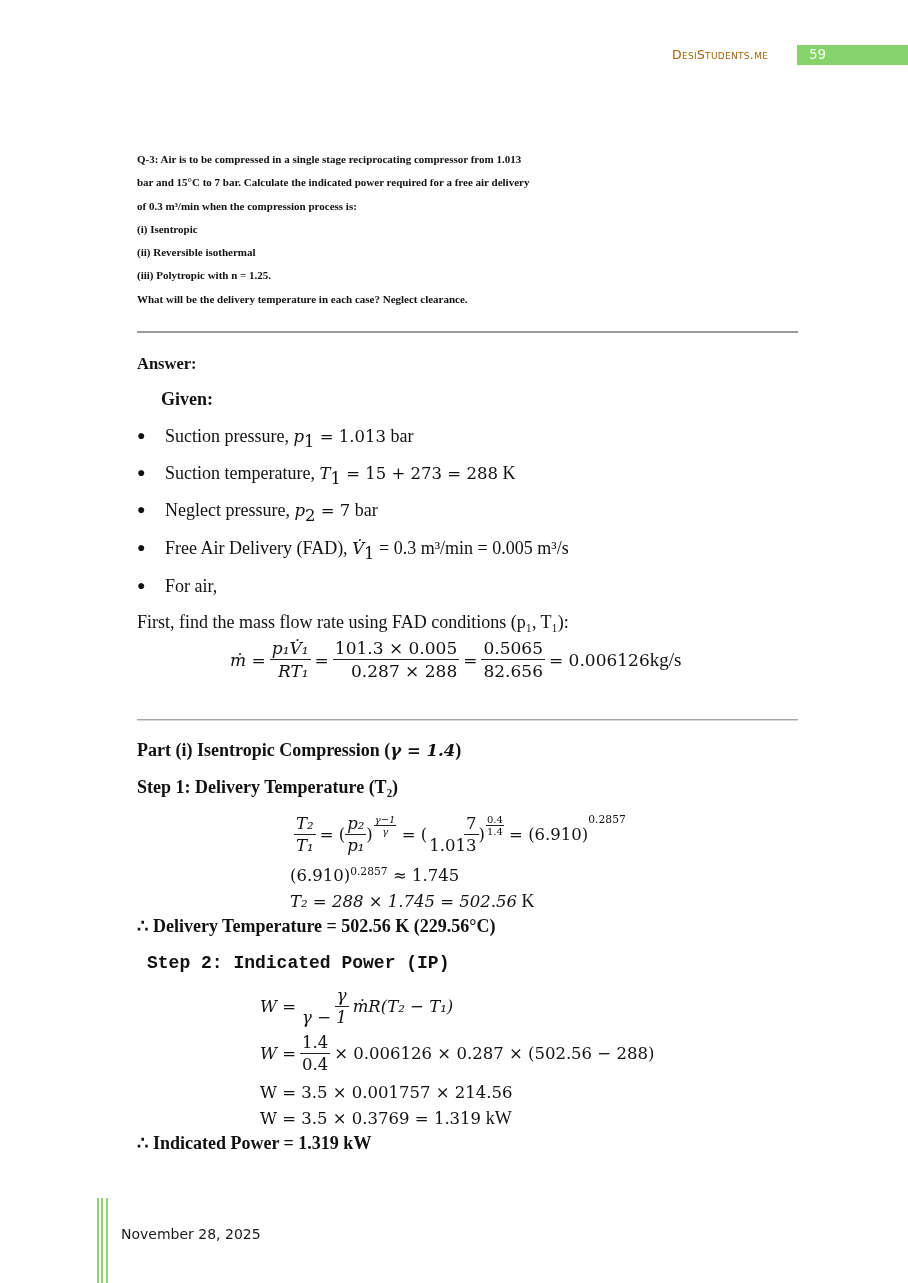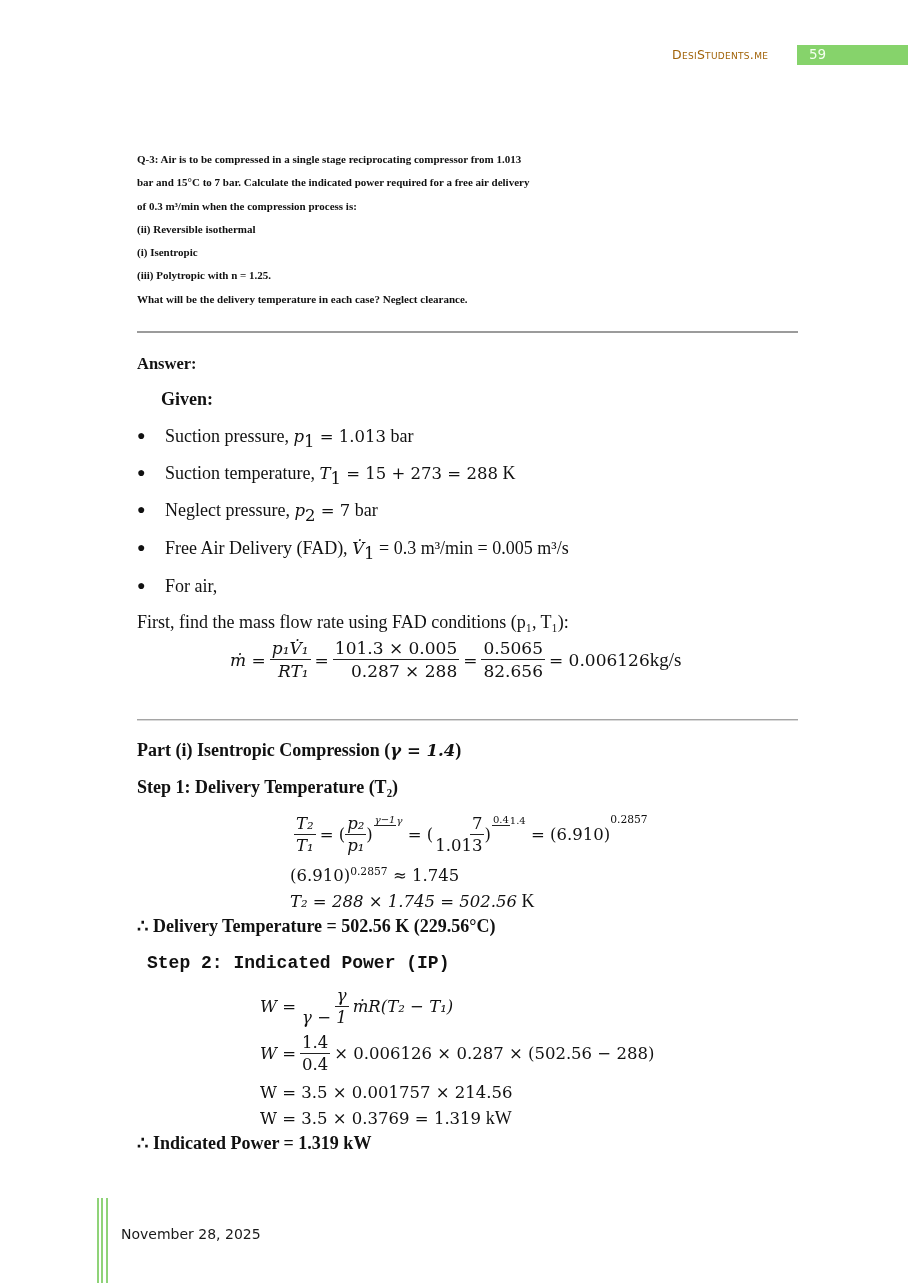--- a/index.html
+++ b/index.html
@@ -37,21 +37,21 @@
   .frac .num { padding: 0 2px 1px; border-bottom: 1.3px solid #222; }
   .frac .den { padding: 1px 2px 0; }
   .eq-mdot { left: 230px; top: 638px; font-family: "DejaVu Serif", serif; font-size: 17px; }
   .eq-mdot .tx { font-family: "Liberation Serif", serif; font-size: 19px; }
 
   .h-part { left: 137px; top: 740px; font-weight: bold; font-size: 18px; white-space: nowrap; }
   .h-step1 { left: 137px; top: 777px; font-weight: bold; font-size: 18px; }
 
   .math { font-family: "DejaVu Serif", serif; font-size: 16.5px; white-space: nowrap; }
   .eq-t2 { left: 290px; top: 814px; }
-  .small-frac { display: inline-flex; align-items: center; font-size: 10px; vertical-align: 8px; margin-left: 1px; }
+  .small-frac { display: inline-flex; flex-direction: column; align-items: center; font-size: 10px; vertical-align: 8px; margin-left: 1px; }
   .small-frac .num { border-bottom: 1px solid #222; padding: 0 1px; }
   .eq-approx { left: 290px; top: 866px; }
   .eq-t2val { left: 290px; top: 891px; }
 
   .res1 { left: 137px; top: 915px; font-weight: bold; font-size: 18px; white-space: nowrap; }
   .h-step2 { left: 147px; top: 953px; font-weight: bold; font-size: 18px; font-family: Liberation Mono, monospace; }
 
   .eq-w1 { left: 260px; top: 986px; }
   .eq-w2 { left: 260px; top: 1033px; }
   .eq-w3 { left: 260px; top: 1083px; }
@@ -67,22 +67,22 @@
 <body>
 
 <div class="abs hdr-site">DesiStudents.me</div>
 <div class="abs hdr-bar"></div>
 <div class="abs hdr-num">59</div>
 
 <div class="abs q">
   <div>Q-3: Air is to be compressed in a single stage reciprocating compressor from 1.013</div>
   <div>bar and 15°C to 7 bar. Calculate the indicated power required for a free air delivery</div>
   <div>of 0.3 m³/min when the compression process is:</div>
+  <div>(i) Isentropic</div>
   <div>(ii) Reversible isothermal</div>
-  <div>(i) Isentropic</div>
   <div>(iii) Polytropic with n = 1.25.</div>
   <div>What will be the delivery temperature in each case? Neglect clearance.</div>
 </div>
 
 <div class="abs rule rule1"></div>
 
 <div class="abs h-answer">Answer:</div>
 <div class="abs h-given">Given:</div>
 
 <div class="abs bullet" style="top:426px">

